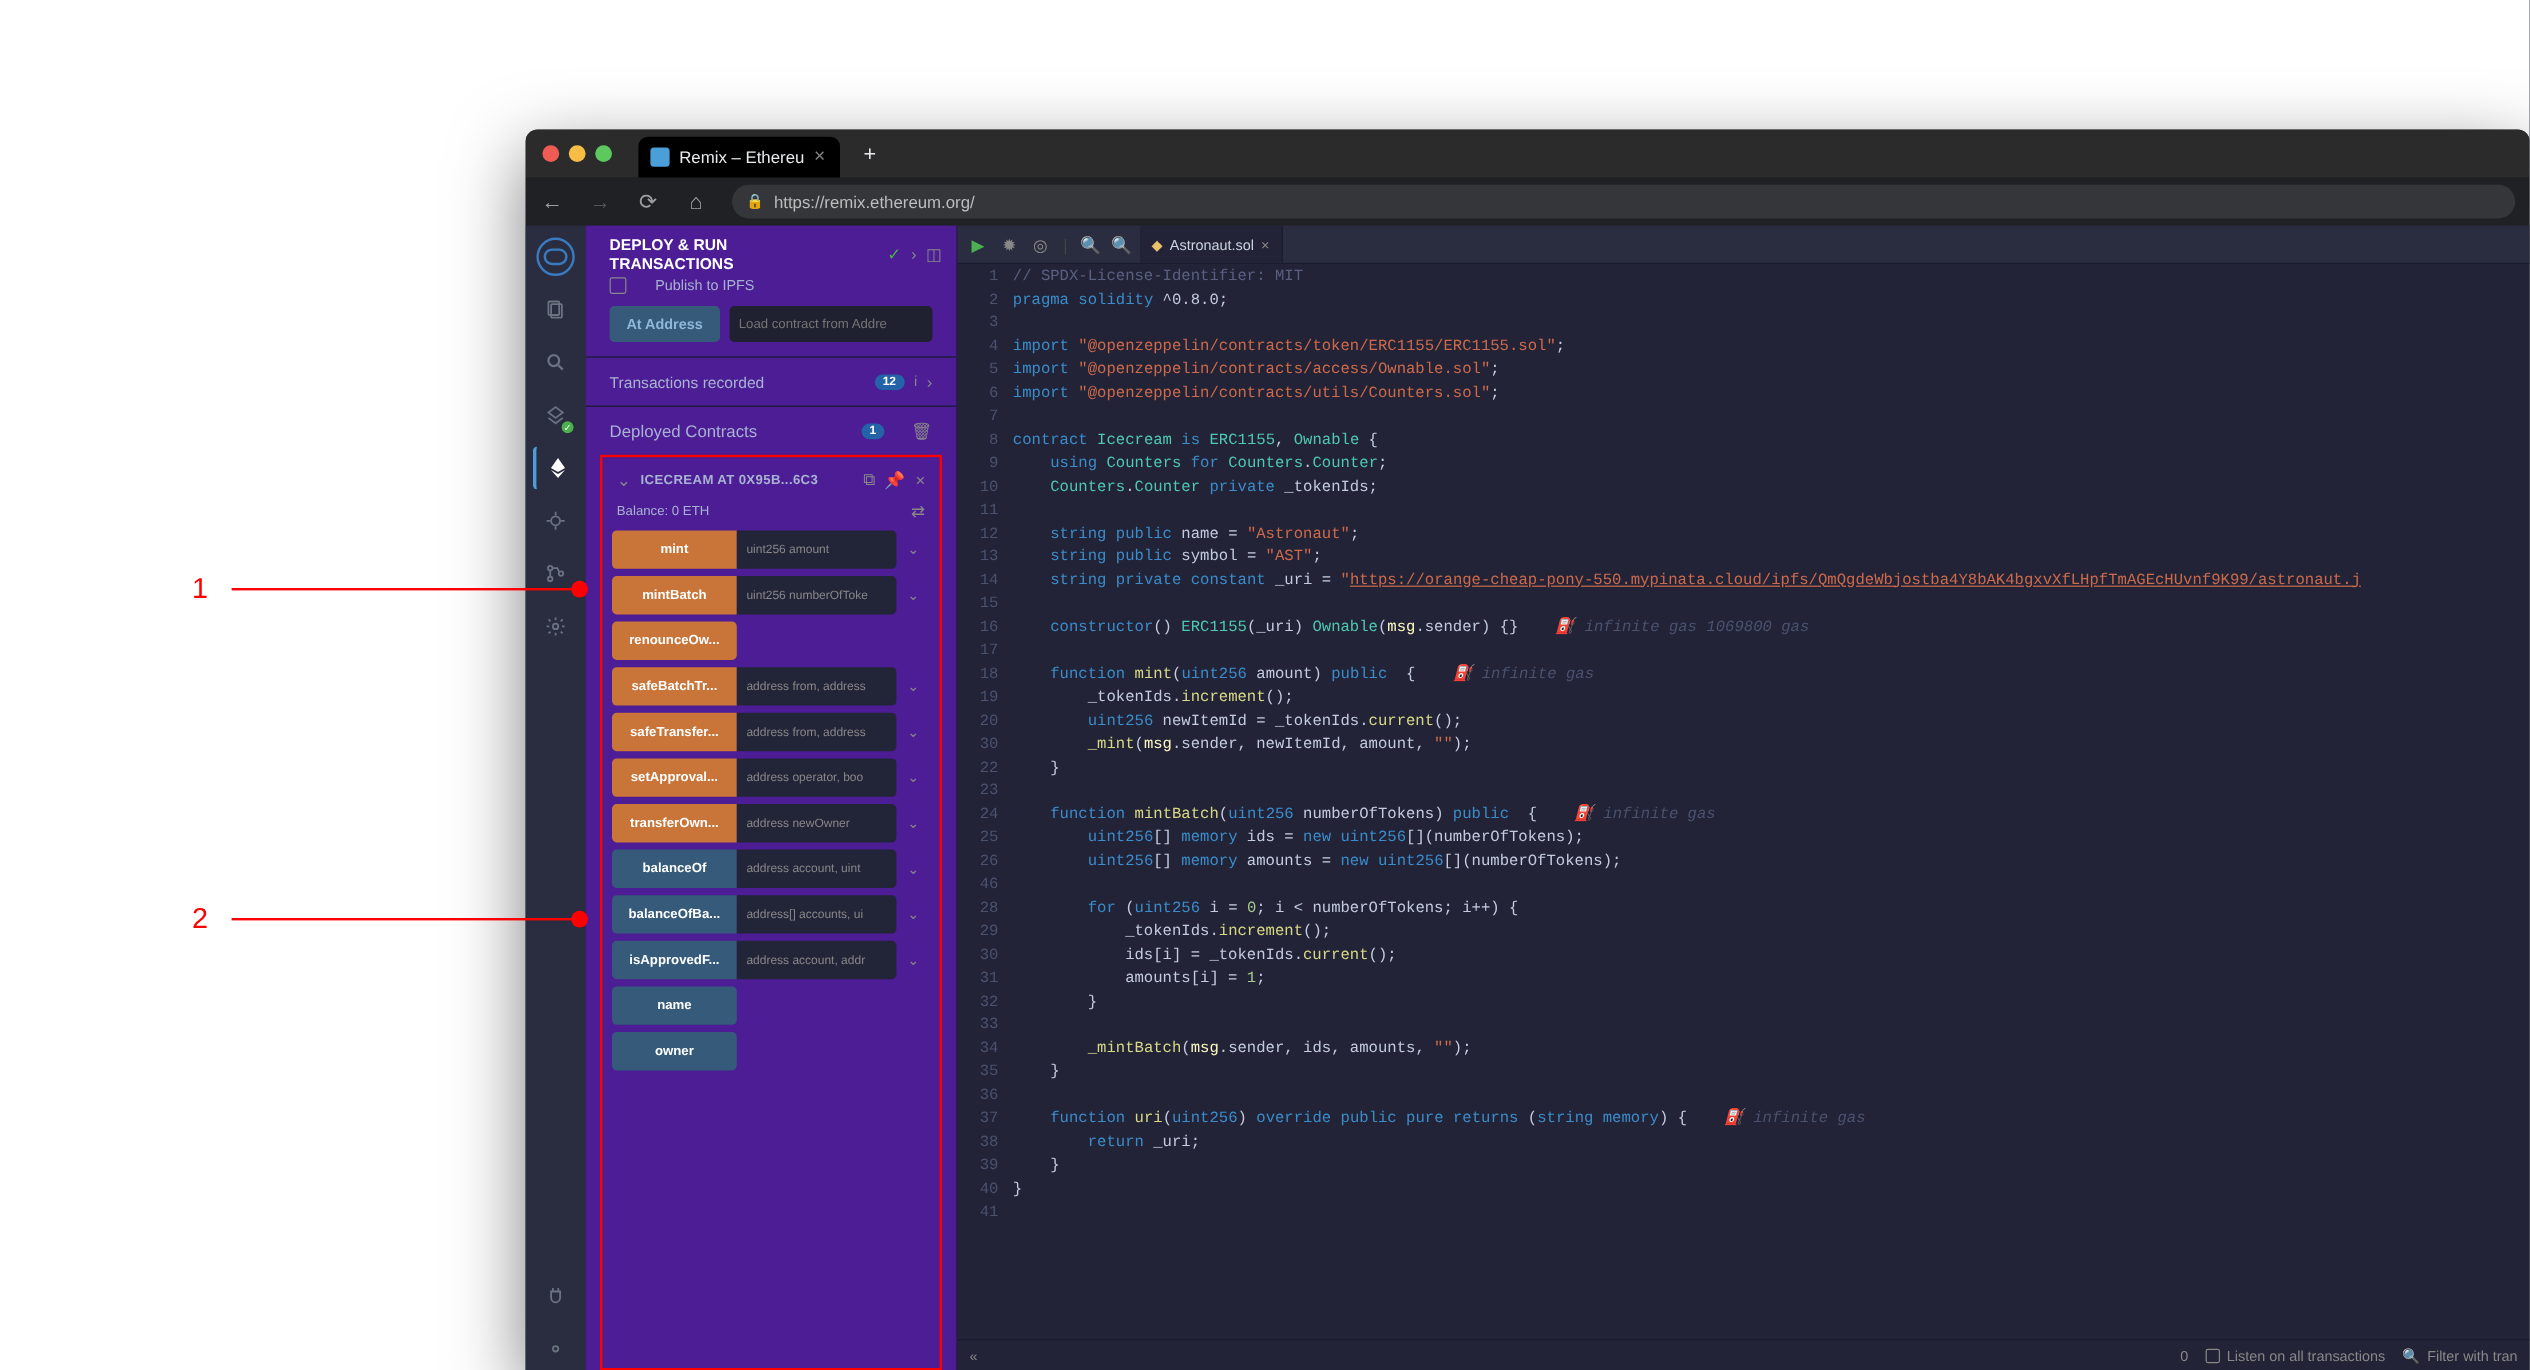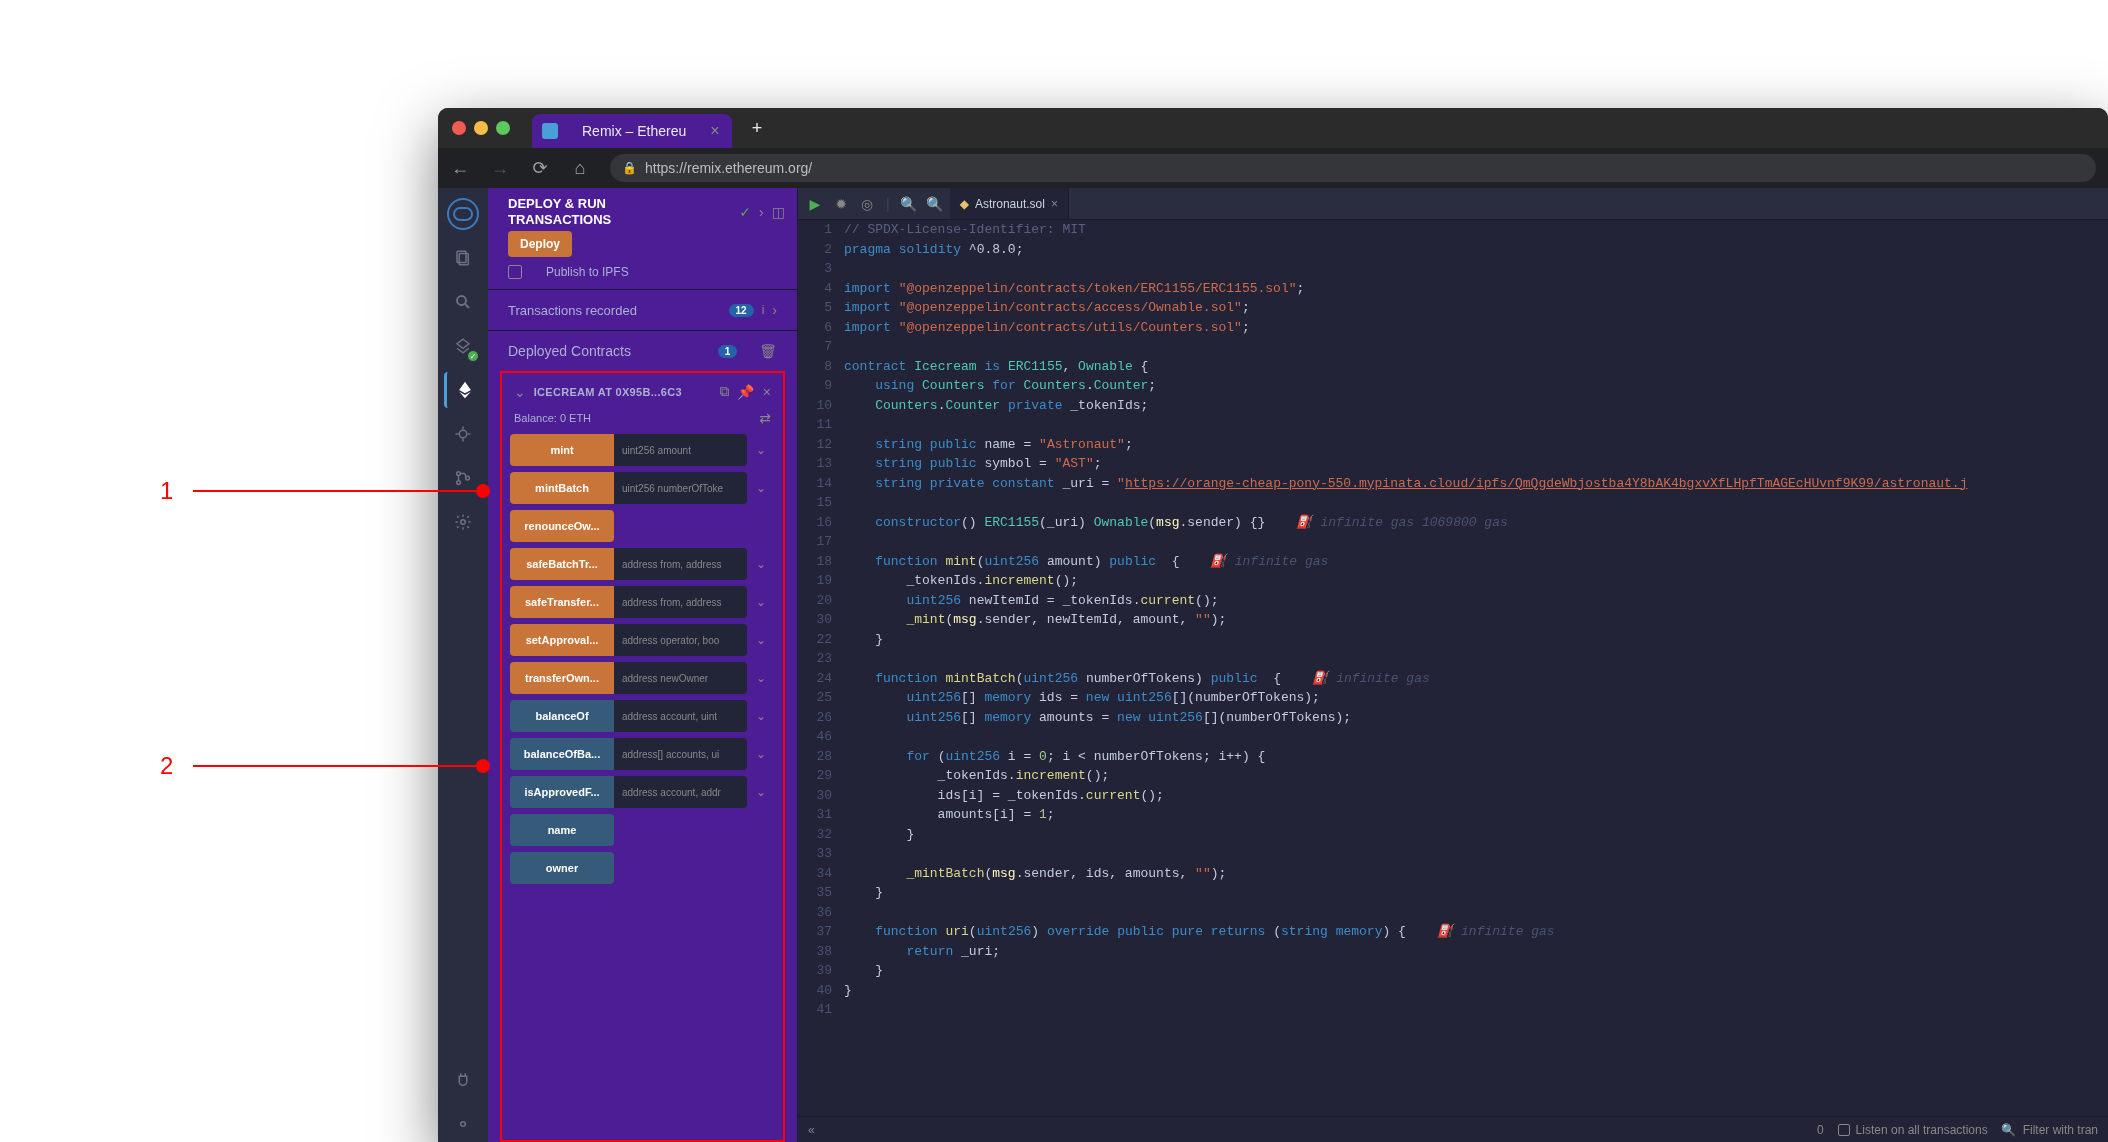--- a/index.html
+++ b/index.html
@@ -57,30 +57,30 @@
   width: 14px;
   height: 14px;
   border-radius: 50%;
   margin-right: 8px;
 }
 .tl-red { background: #ee5c54; }
 .tl-yellow { background: #f7bd45; }
 .tl-green { background: #5cc85e; }
 .active-tab {
   margin-left: 14px;
-  background: #4c1d95;
+  background: #000000;
   height: 34px;
   align-self: flex-end;
   display: flex;
   align-items: center;
   padding: 0 12px 0 10px;
   border-radius: 8px 8px 0 0;
   color: #e8eaed;
   font-size: 14px;
-  gap: 24px;
+  gap: 8px;
 }
 .tab-favicon {
   width: 16px; height: 16px;
   background: #4a9fd8;
   border-radius: 3px;
 }
 .tab-close { color: #888; font-size: 16px; }
 .new-tab { color: #e8eaed; margin-left: 20px; font-size: 18px; }
 .addr-bar {
   height: 40px;
@@ -514,26 +514,27 @@
     <div class="side-panel">
       <div class="panel-header">
         <div class="panel-title">
           <div>DEPLOY &amp; RUN</div>
           <div>TRANSACTIONS</div>
         </div>
         <span class="hdr-ico green">✓</span>
         <span class="hdr-ico">›</span>
         <span class="hdr-ico">◫</span>
       </div>
-      <div class="deploy-row">
-        <button class="deploy-btn">Deploy</button>
-      </div>
       <div class="checkbox-row">
         <span class="chk"></span>
         <span>Publish to IPFS</span>
+      </div>
+      <div class="ataddr-row">
+        <button class="at-btn">At Address</button>
+        <input class="at-input" placeholder="Load contract from Addre" style="">
       </div>
       <div class="section-divider"></div>
       <div class="txrec-row">
         <span class="txrec-label">Transactions recorded</span>
         <span class="badge">12</span>
         <span class="info-ico">i</span>
         <span class="hdr-ico">›</span>
       </div>
       <div class="section-divider"></div>
       <div class="deployed-row">

